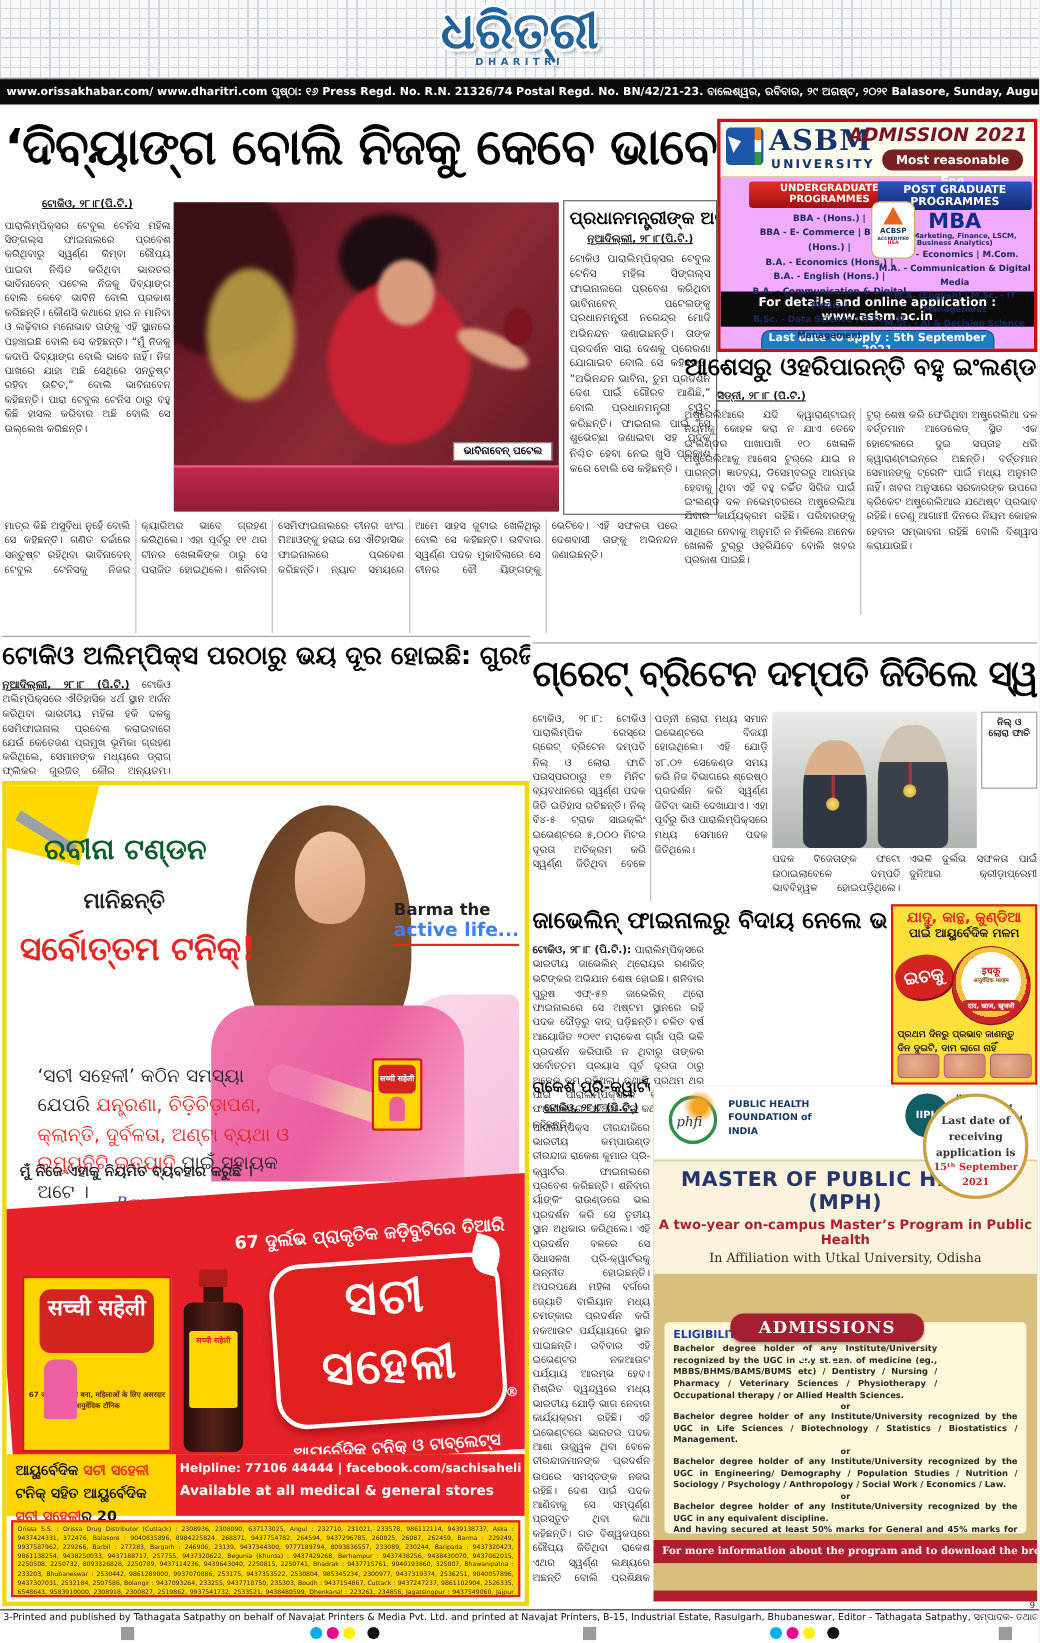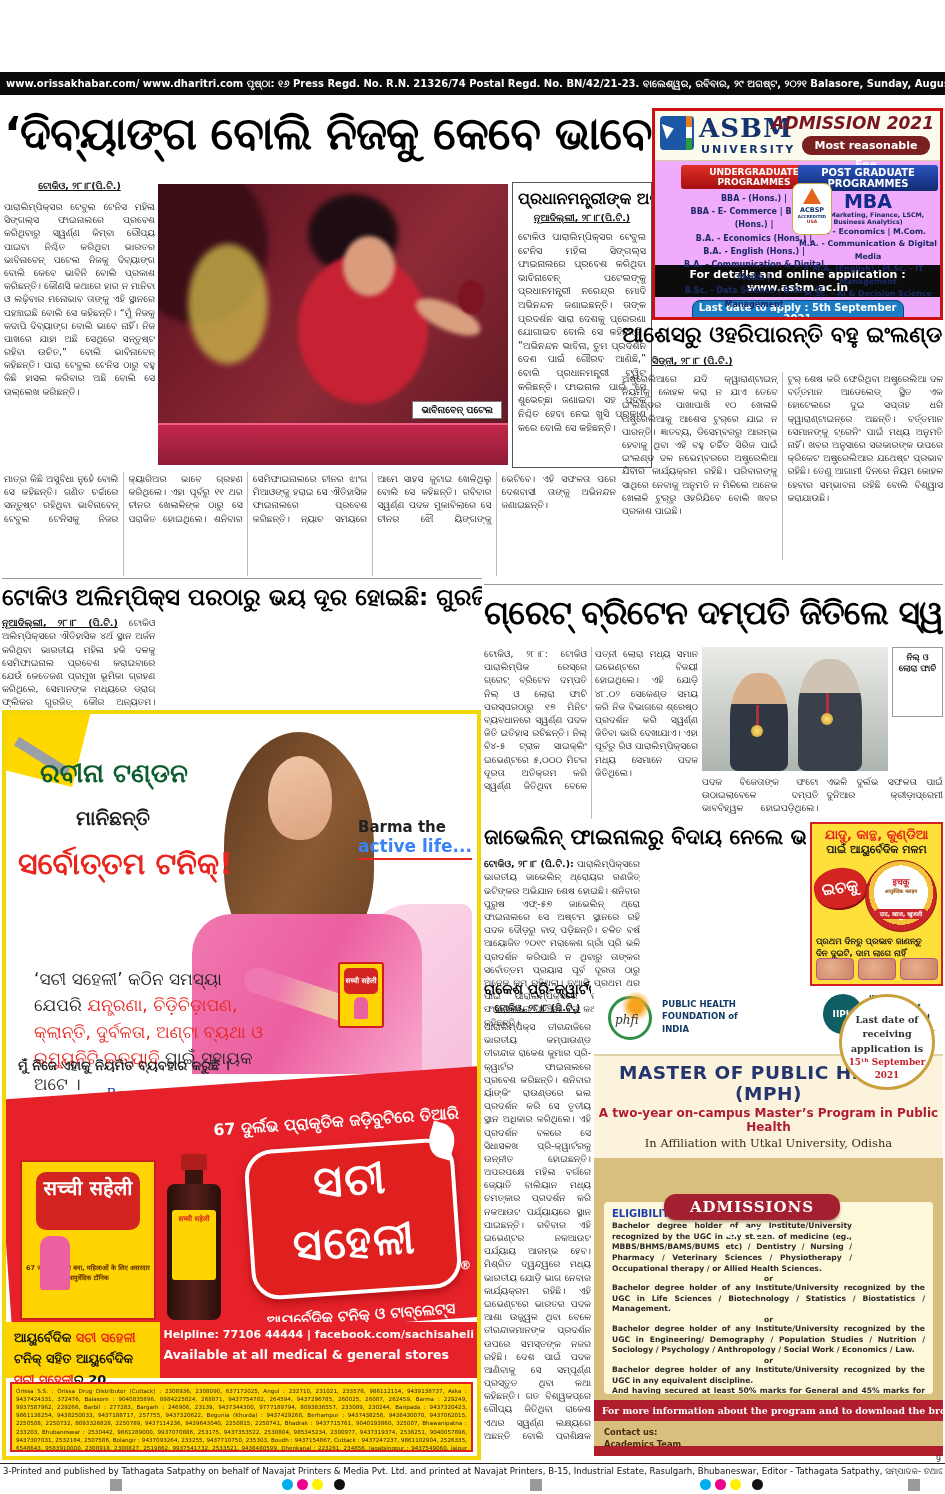--- a/index.html
+++ b/index.html
@@ -226,20 +226,26 @@
   .marks { position:absolute; left:0; top:1479px; width:945px; height:12px; }
   .mark-sq { position:absolute; width:12px; height:12px; background:#9a9a9a; }
   .dot { position:absolute; width:11px; height:11px; border-radius:50%; }
   .c { background:#00aeef; } .m { background:#ec008c; } .y { background:#fff200; } .k { background:#111; }
 </style>
 </head>
 <body>
 
 <div class="page">
 
+  <header class="masthead">
+    <div class="logo-wrap">
+      <div class="logo-odia">ଧରିତ୍ରୀ</div>
+      <div class="logo-latin">DHARITRI</div>
+    </div>
+  </header>
   <div class="datebar">www.orissakhabar.com/ www.dharitri.com   ପୃଷ୍ଠା: ୧୬   Press Regd. No. R.N. 21326/74 Postal Regd. No. BN/42/21-23.   ବାଲେଶ୍ୱର,  ରବିବାର, ୨୯ ଅଗଷ୍ଟ, ୨୦୨୧   Balasore, Sunday, August 29/2021</div>
 
   <h1 class="lead-headline">‘ଦିବ୍ୟାଙ୍ଗ ବୋଲି ନିଜକୁ କେବେ ଭାବେନି’</h1>
 
   <div class="lead-left">
     <span class="dateline" style="text-decoration:underline;">ଟୋକିଓ, ୨୮।୮(ପି.ଟି.)</span>
     <p class="bodytext" style="height:262px;">ପାରାଲିମ୍ପିକ୍ସର ଟେବୁଲ ଟେନିସ ମହିଳା ସିଙ୍ଗଲ୍ସ ଫାଇନାଲରେ ପ୍ରବେଶ କରିଥିବାରୁ ସ୍ୱର୍ଣ୍ଣ କିମ୍ବା ରୌପ୍ୟ ପାଇବା ନିଶ୍ଚିତ କରିଥିବା ଭାରତର ଭାବିନାବେନ୍ ପଟେଲ ନିଜକୁ ଦିବ୍ୟାଙ୍ଗ ବୋଲି କେବେ ଭାବିନି ବୋଲି ପ୍ରକାଶ କରିଛନ୍ତି। କୌଣସି କଥାରେ ହାର ନ ମାନିବା ଓ ଲଢ଼ିବାର ମନୋଭାବ ତାଙ୍କୁ ଏହି ସ୍ଥାନରେ ପହଞ୍ଚାଇଛି ବୋଲି ସେ କହିଛନ୍ତି। “ମୁଁ ନିଜକୁ କଦାପି ଦିବ୍ୟାଙ୍ଗ ବୋଲି ଭାବେ ନାହିଁ। ନିଜ ପାଖରେ ଯାହା ଅଛି ସେଥିରେ ସନ୍ତୁଷ୍ଟ ରହିବା ଉଚିତ,” ବୋଲି ଭାବିନାବେନ୍ କହିଛନ୍ତି। ପାରା ଟେବୁଲ ଟେନିସ ଠାରୁ ବହୁ କିଛି ହାସଲ କରିବାର ଅଛି ବୋଲି ସେ ଉଲ୍ଲେଖ କରିଛନ୍ତି।</p>
   </div>
 
   <div class="lead-photo">
@@ -459,26 +465,20 @@
       <p class="elig-p first">Bachelor degree holder of any Institute/University recognized by the UGC in any stream of medicine (eg., MBBS/BHMS/BAMS/BUMS etc) / Dentistry / Nursing / Pharmacy / Veterinary Sciences / Physiotherapy / Occupational therapy / or Allied Health Sciences.</p>
       <div class="elig-or">or</div>
       <p class="elig-p">Bachelor degree holder of any Institute/University recognized by the UGC in Life Sciences / Biotechnology / Statistics / Biostatistics / Management.</p>
       <div class="elig-or">or</div>
       <p class="elig-p">Bachelor degree holder of any Institute/University recognized by the UGC in Engineering/ Demography / Population Studies / Nutrition / Sociology / Psychology / Anthropology / Social Work / Economics / Law.</p>
       <div class="elig-or">or</div>
       <p class="elig-p">Bachelor degree holder of any Institute/University recognized by the UGC in any equivalent discipline.</p>
       <p class="elig-p">And having secured at least 50% marks for General and 45% marks for SC/ST candidates. Students appearing in their final degree examination pending publication of results, can also make a provisional application, subject to meeting minimum eligibility requirements at the time of interview.</p>
     </div>
     <div class="mph-redbar"><span>For more information about the program and to download the brochure visit:</span></div>
-    <div class="mph-contact">
-      <div>Contact us:</div>
-      <div>Academics Team</div>
-      <div>Indian Institute of Public Health - Bhubaneswar</div>
-
-    </div>
     <div class="mph-botbar"></div>
   </section>
 
   <div class="pageno">9</div>
   <div class="footer-line"></div>
   <div class="footer-text">3-Printed and published by Tathagata Satpathy on behalf of Navajat Printers &amp; Media Pvt. Ltd. and printed at Navajat Printers, B-15, Industrial Estate, Rasulgarh, Bhubaneswar, Editor - Tathagata Satpathy, ସମ୍ପାଦକ- ତଥାଗତ ଶତପଥୀ</div>
   <div class="marks">
     <div class="mark-sq" style="left:110px;"></div>
     <div class="dot c" style="left:282px;"></div>
     <div class="dot m" style="left:297px;"></div>

